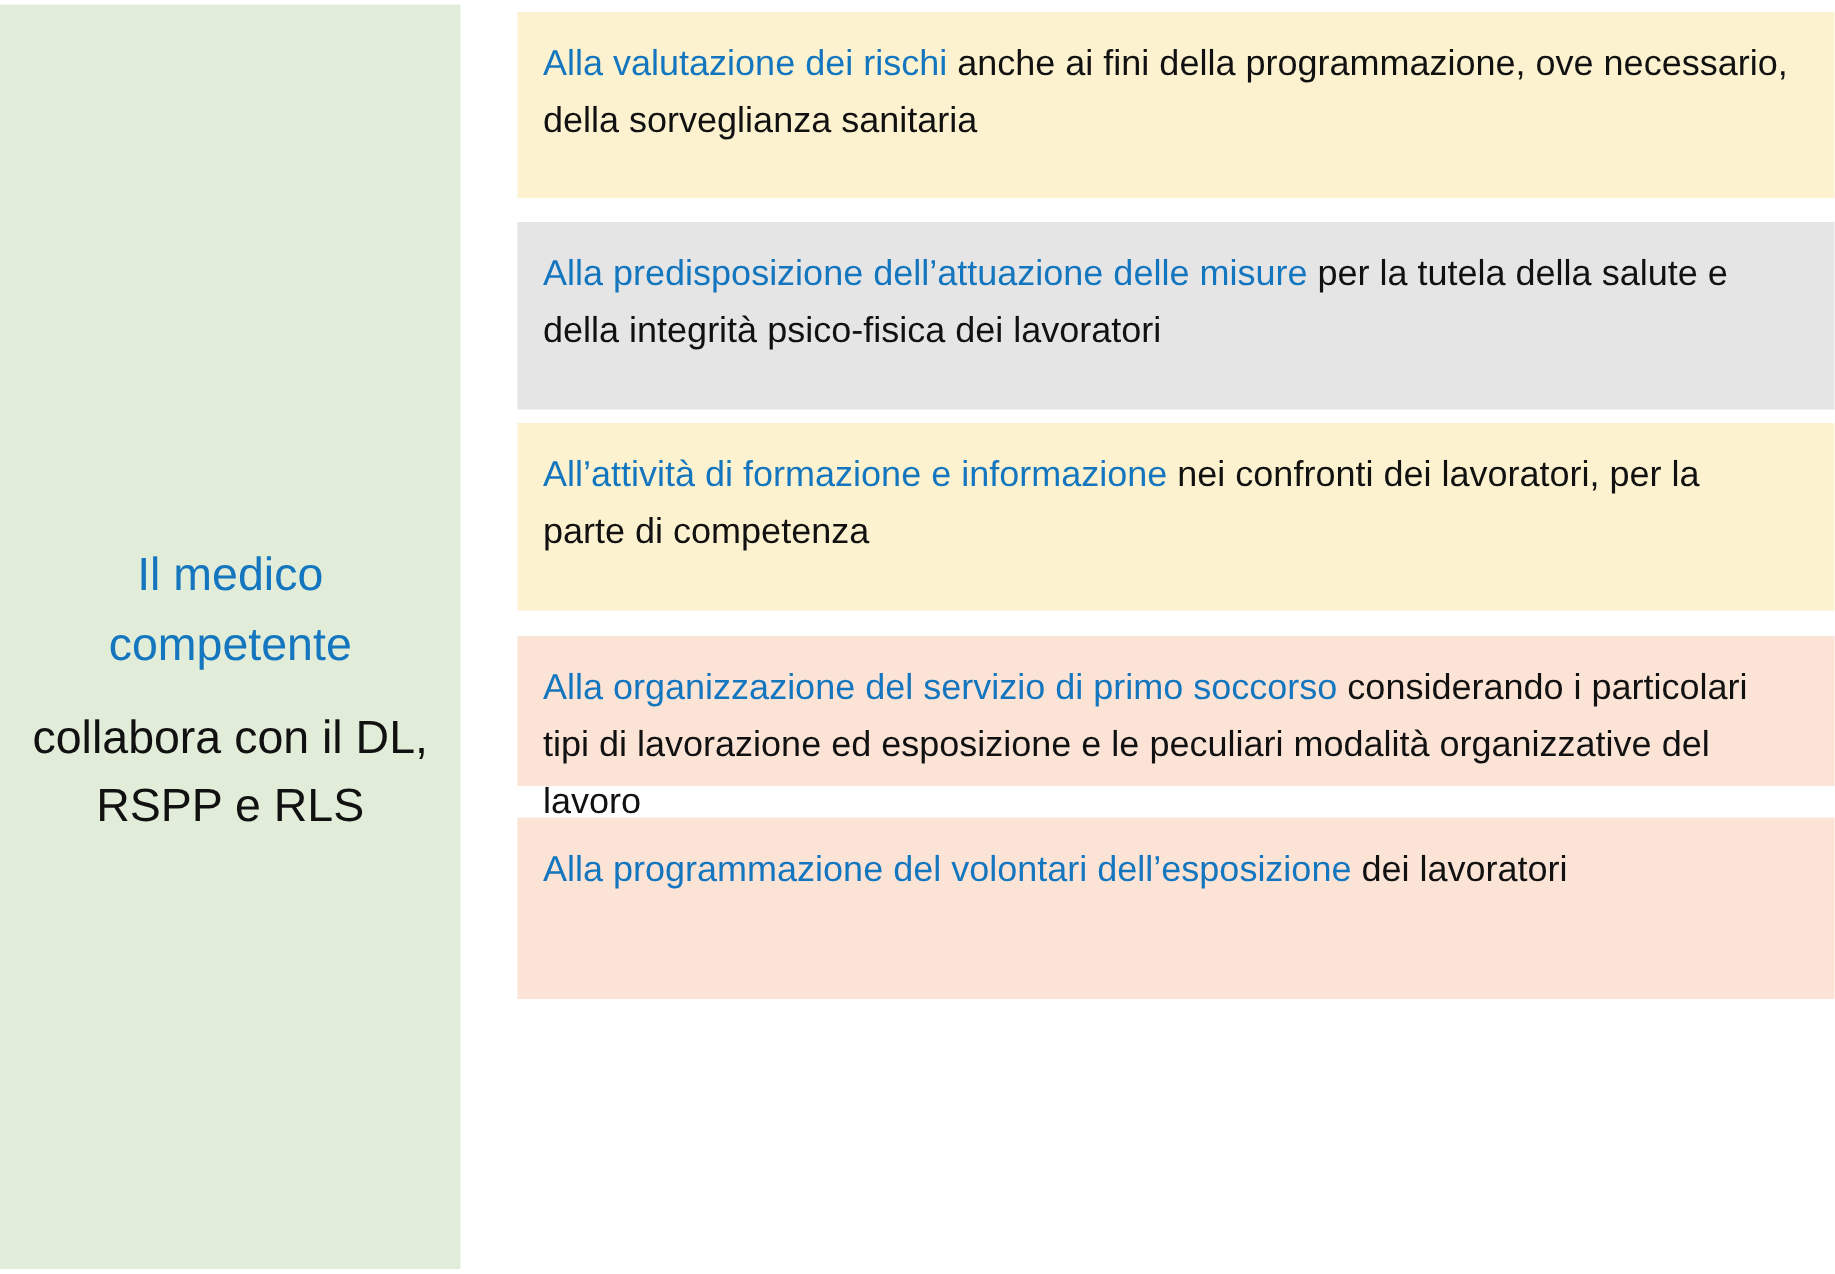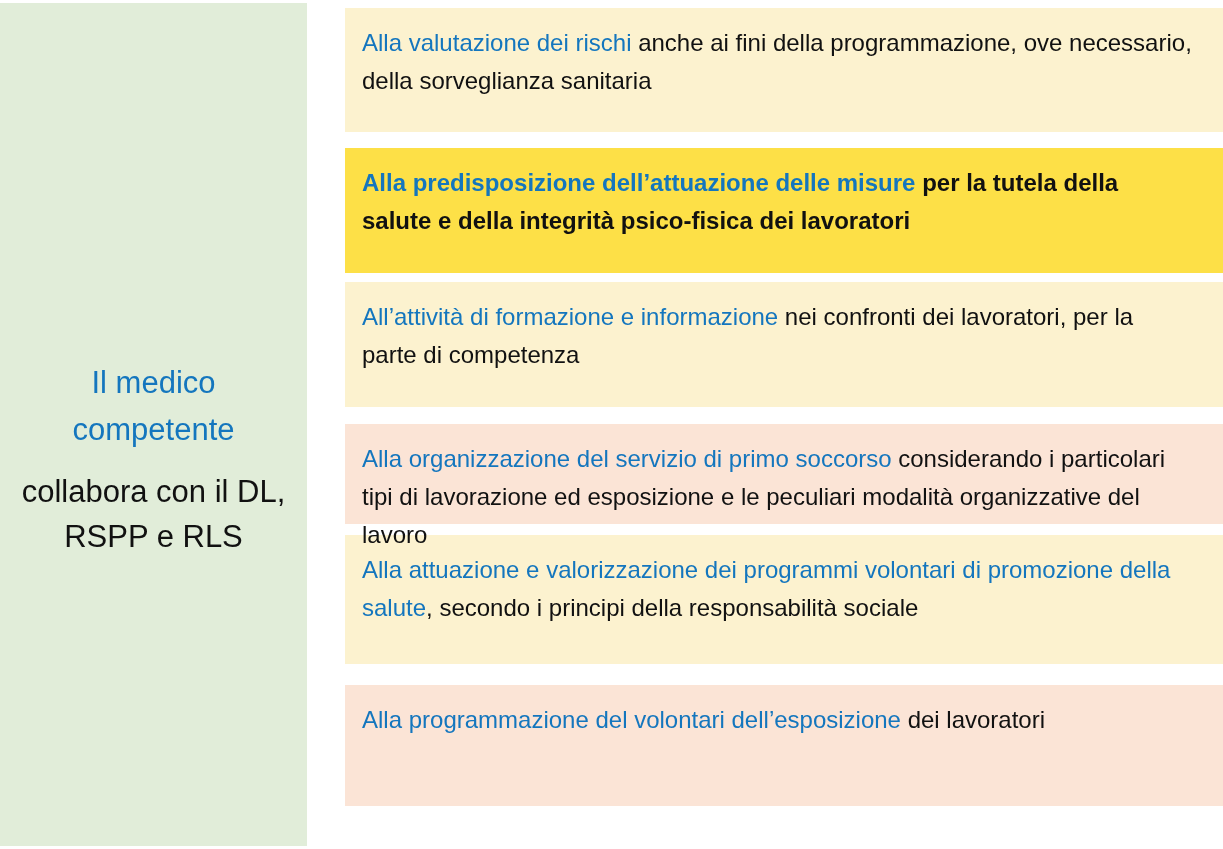--- a/index.html
+++ b/index.html
@@ -58,34 +58,31 @@
     <div class="panel-title">Il medico competente</div>
     <div class="panel-subtitle">collabora con il DL, RSPP e RLS</div>
   </aside>
 
   <main class="boxes">
 
     <section class="box b1" style="background: rgb(252, 242, 207);">
       <p><span class="lead">Alla valutazione dei rischi</span><span class="rest"> anche ai fini della programmazione, ove necessario, della sorveglianza sanitaria</span></p>
     </section>
 
-    <section class="box b2" style="background: #fde047; font-weight: bold;">
+    <section class="box b2" style="background: #e5e5e5;">
       <p><span class="lead">Alla predisposizione dell’attuazione delle misure</span><span class="rest"> per la tutela della salute e della integrità psico-fisica dei lavoratori</span></p>
     </section>
 
     <section class="box b3" style="background: rgb(252, 242, 207);">
       <p><span class="lead">All’attività di formazione e informazione</span><span class="rest"> nei confronti dei lavoratori, per la parte di competenza</span></p>
     </section>
 
     <section class="box b4" style="background: rgb(251, 228, 214);">
       <p><span class="lead">Alla organizzazione del servizio di primo soccorso</span><span class="rest"> considerando i particolari tipi di lavorazione ed esposizione e le peculiari modalità organizzative del lavoro</span></p>
     </section>
 
-    <section class="box b5" style="background: rgb(252, 242, 207);">
-      <p><span class="lead">Alla attuazione e valorizzazione dei programmi volontari di promozione della salute</span><span class="rest">, secondo i principi della responsabilità sociale</span></p>
-    </section>
 
     <section class="box b6" style="background: rgb(251, 228, 214);">
       <p><span class="lead">Alla programmazione del volontari dell’esposizione</span><span class="rest"> dei lavoratori</span></p>
     </section>
 
   </main>
 </div>
 
 </body></html>

